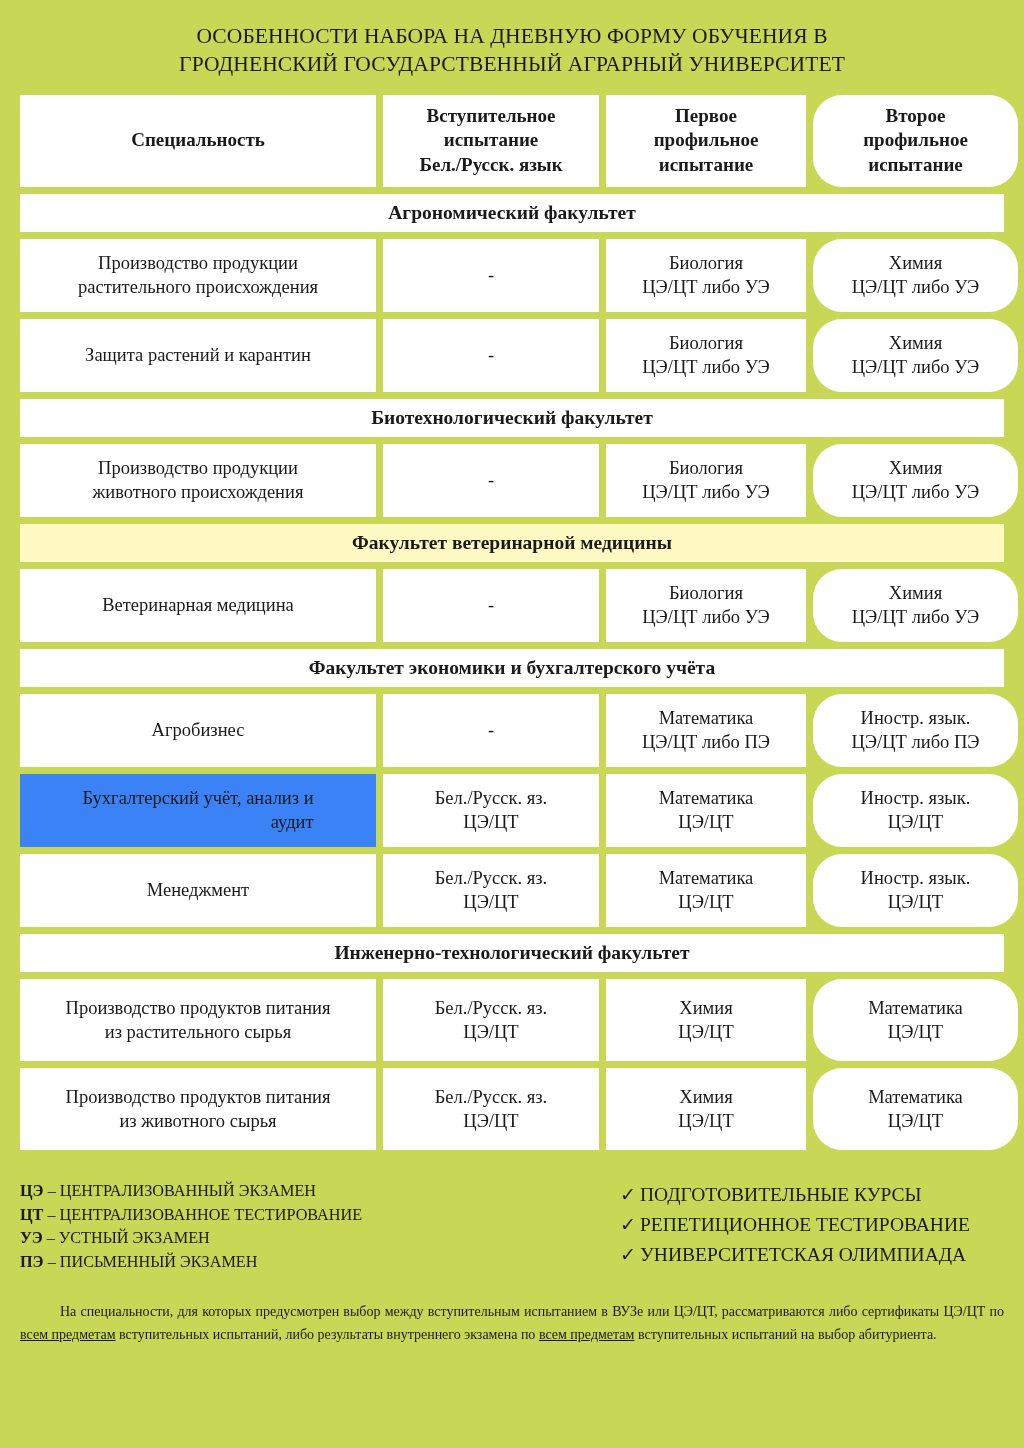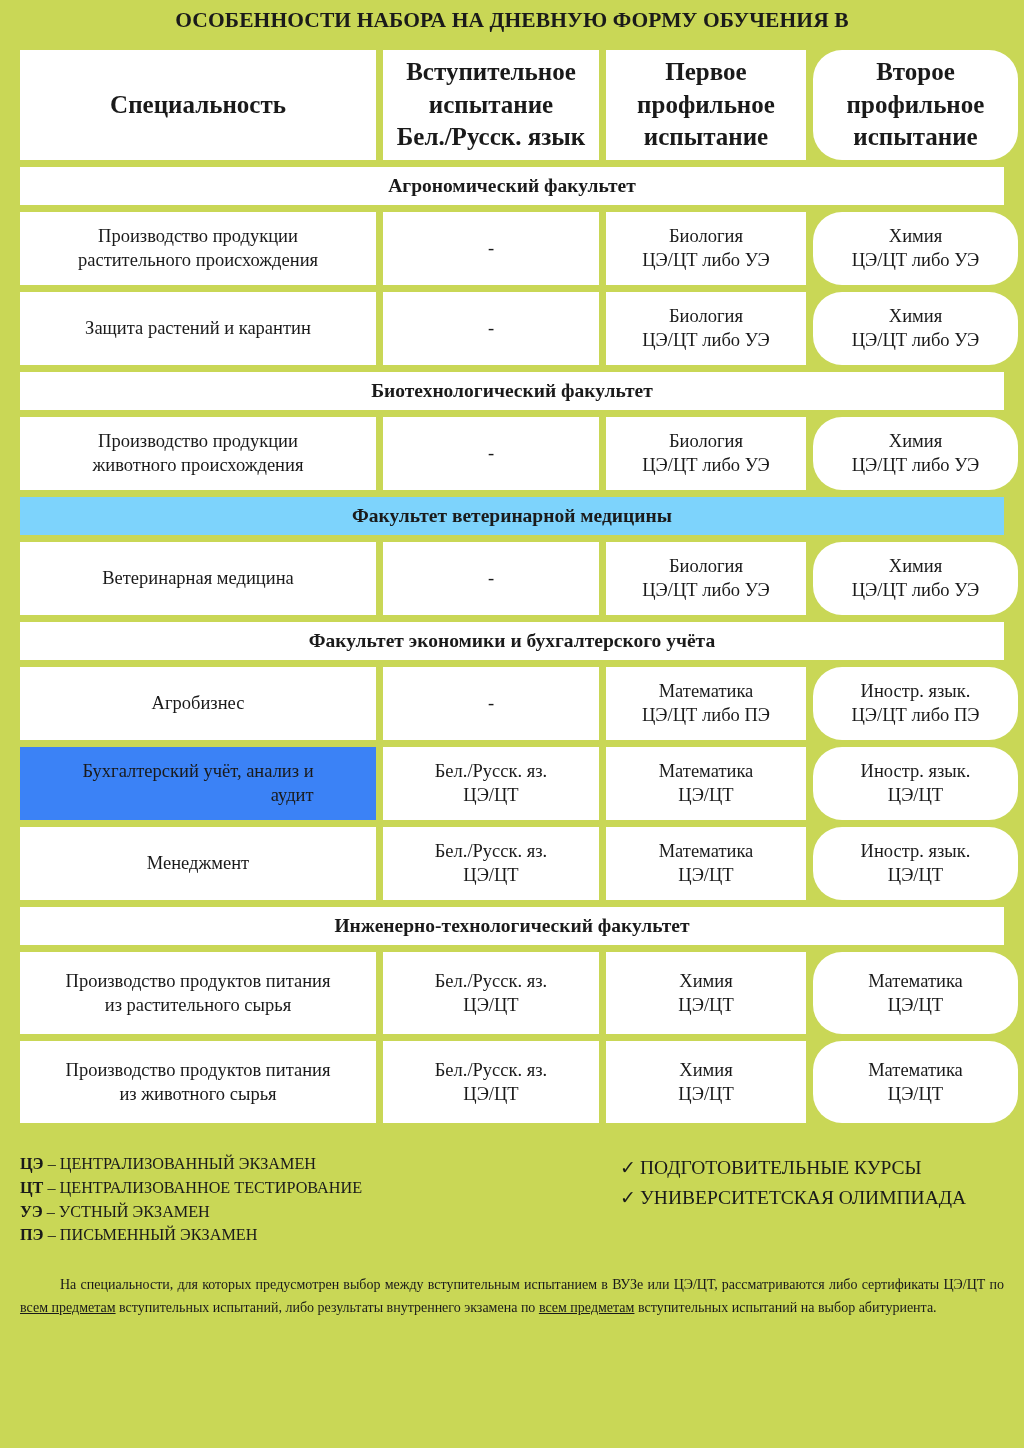--- a/index.html
+++ b/index.html
@@ -17,23 +17,23 @@
   }
   .page {
     position: relative;
     width: 1024px;
     height: 1448px;
     box-sizing: border-box;
   }
 
   
   .title {
-    padding: 6px 40px 10px 40px;
+    padding: 22px 40px 10px 40px;
     text-align: center;
-    font-weight: bold;
+    font-weight: normal;
     font-size: 21.5px;
     line-height: 1.32;
     letter-spacing: 0.1px;
     text-transform: uppercase;
   }
   .title .line { display: block; white-space: nowrap; }
 
   
   .table {
     margin: 6px 20px 0 20px;
@@ -57,21 +57,21 @@
     font-size: 18.5px;
     line-height: 1.3;
   }
   .col-spec   { width: 356px; flex: 0 0 356px; }
   .col-lang   { width: 216px; flex: 0 0 216px; }
   .col-prof1  { width: 200px; flex: 0 0 200px; }
   .col-prof2  { width: 205px; flex: 0 0 205px; border-radius: 29px; }
 
   .head-row .cell {
     font-weight: bold;
-    font-size: 25px;
+    font-size: 19px;
     min-height: 92px;
   }
   .faculty-row .cell {
     width: 100%;
     flex: 1 1 auto;
     font-weight: bold;
     font-size: 19.5px;
     min-height: 38px;
     padding: 5px 8px;
   }
@@ -121,20 +121,21 @@
   }
   .footer u { text-decoration: underline; }
 </style>
 </head>
 <body style="background: rgb(201, 215, 86); color: rgb(26, 26, 26);">
 
 <div class="page">
 
   <div class="title">
     <span class="line">ОСОБЕННОСТИ НАБОРА НА ДНЕВНУЮ ФОРМУ ОБУЧЕНИЯ В</span>
+    <span class="line">ГРОДНЕНСКИЙ ГОСУДАРСТВЕННЫЙ АГРАРНЫЙ УНИВЕРСИТЕТ</span>
   </div>
 
   <div class="table">
 
     <div class="row head-row">
       <div class="cell col-spec" style="background: rgb(255, 255, 255);">
         <span class="stack">
             <span>Специальность</span>
           </span>
       </div>
@@ -238,21 +239,21 @@
         </div>
       <div class="cell col-prof2" style="background: rgb(255, 255, 255);">
           <span class="stack">
         <span>Химия</span>
         <span>ЦЭ/ЦТ либо УЭ</span>
           </span>
         </div>
     </div>
 
     <div class="row faculty-row">
-      <div class="cell" style="background: #7dd3fc;">Факультет ветеринарной медицины</div>
+      <div class="cell" style="background: #fef9c3;">Факультет ветеринарной медицины</div>
     </div>
     <div class="row data-row">
       <div class="cell col-spec" style="background: rgb(255, 255, 255);">
           <span class="stack">
         <span>Ветеринарная медицина</span>
           </span>
         </div>
       <div class="cell col-lang" style="background: rgb(255, 255, 255);">
           <span class="stack">
         <span>-</span>
@@ -424,20 +425,23 @@
       <div class="lrow">
         <span class="abbr">ПЭ</span><span> – </span><span>ПИСЬМЕННЫЙ ЭКЗАМЕН</span>
       </div>
     </div>
 
     <div class="legend-right">
       <div class="crow">
         <span class="check">✓</span><span>ПОДГОТОВИТЕЛЬНЫЕ КУРСЫ</span>
       </div>
       <div class="crow">
+        <span class="check">✓</span><span>РЕПЕТИЦИОННОЕ ТЕСТИРОВАНИЕ</span>
+      </div>
+      <div class="crow">
         <span class="check">✓</span><span>УНИВЕРСИТЕТСКАЯ ОЛИМПИАДА</span>
       </div>
     </div>
 
   </div>
 
   <p class="footer"><span>На специальности, для которых предусмотрен выбор между вступительным испытанием в ВУЗе или ЦЭ/ЦТ, рассматриваются либо сертификаты ЦЭ/ЦТ по </span><u>всем предметам</u><span> вступительных испытаний, либо результаты внутреннего экзамена по </span><u>всем предметам</u><span> вступительных испытаний на выбор абитуриента.</span></p>
 
 </div>
 

